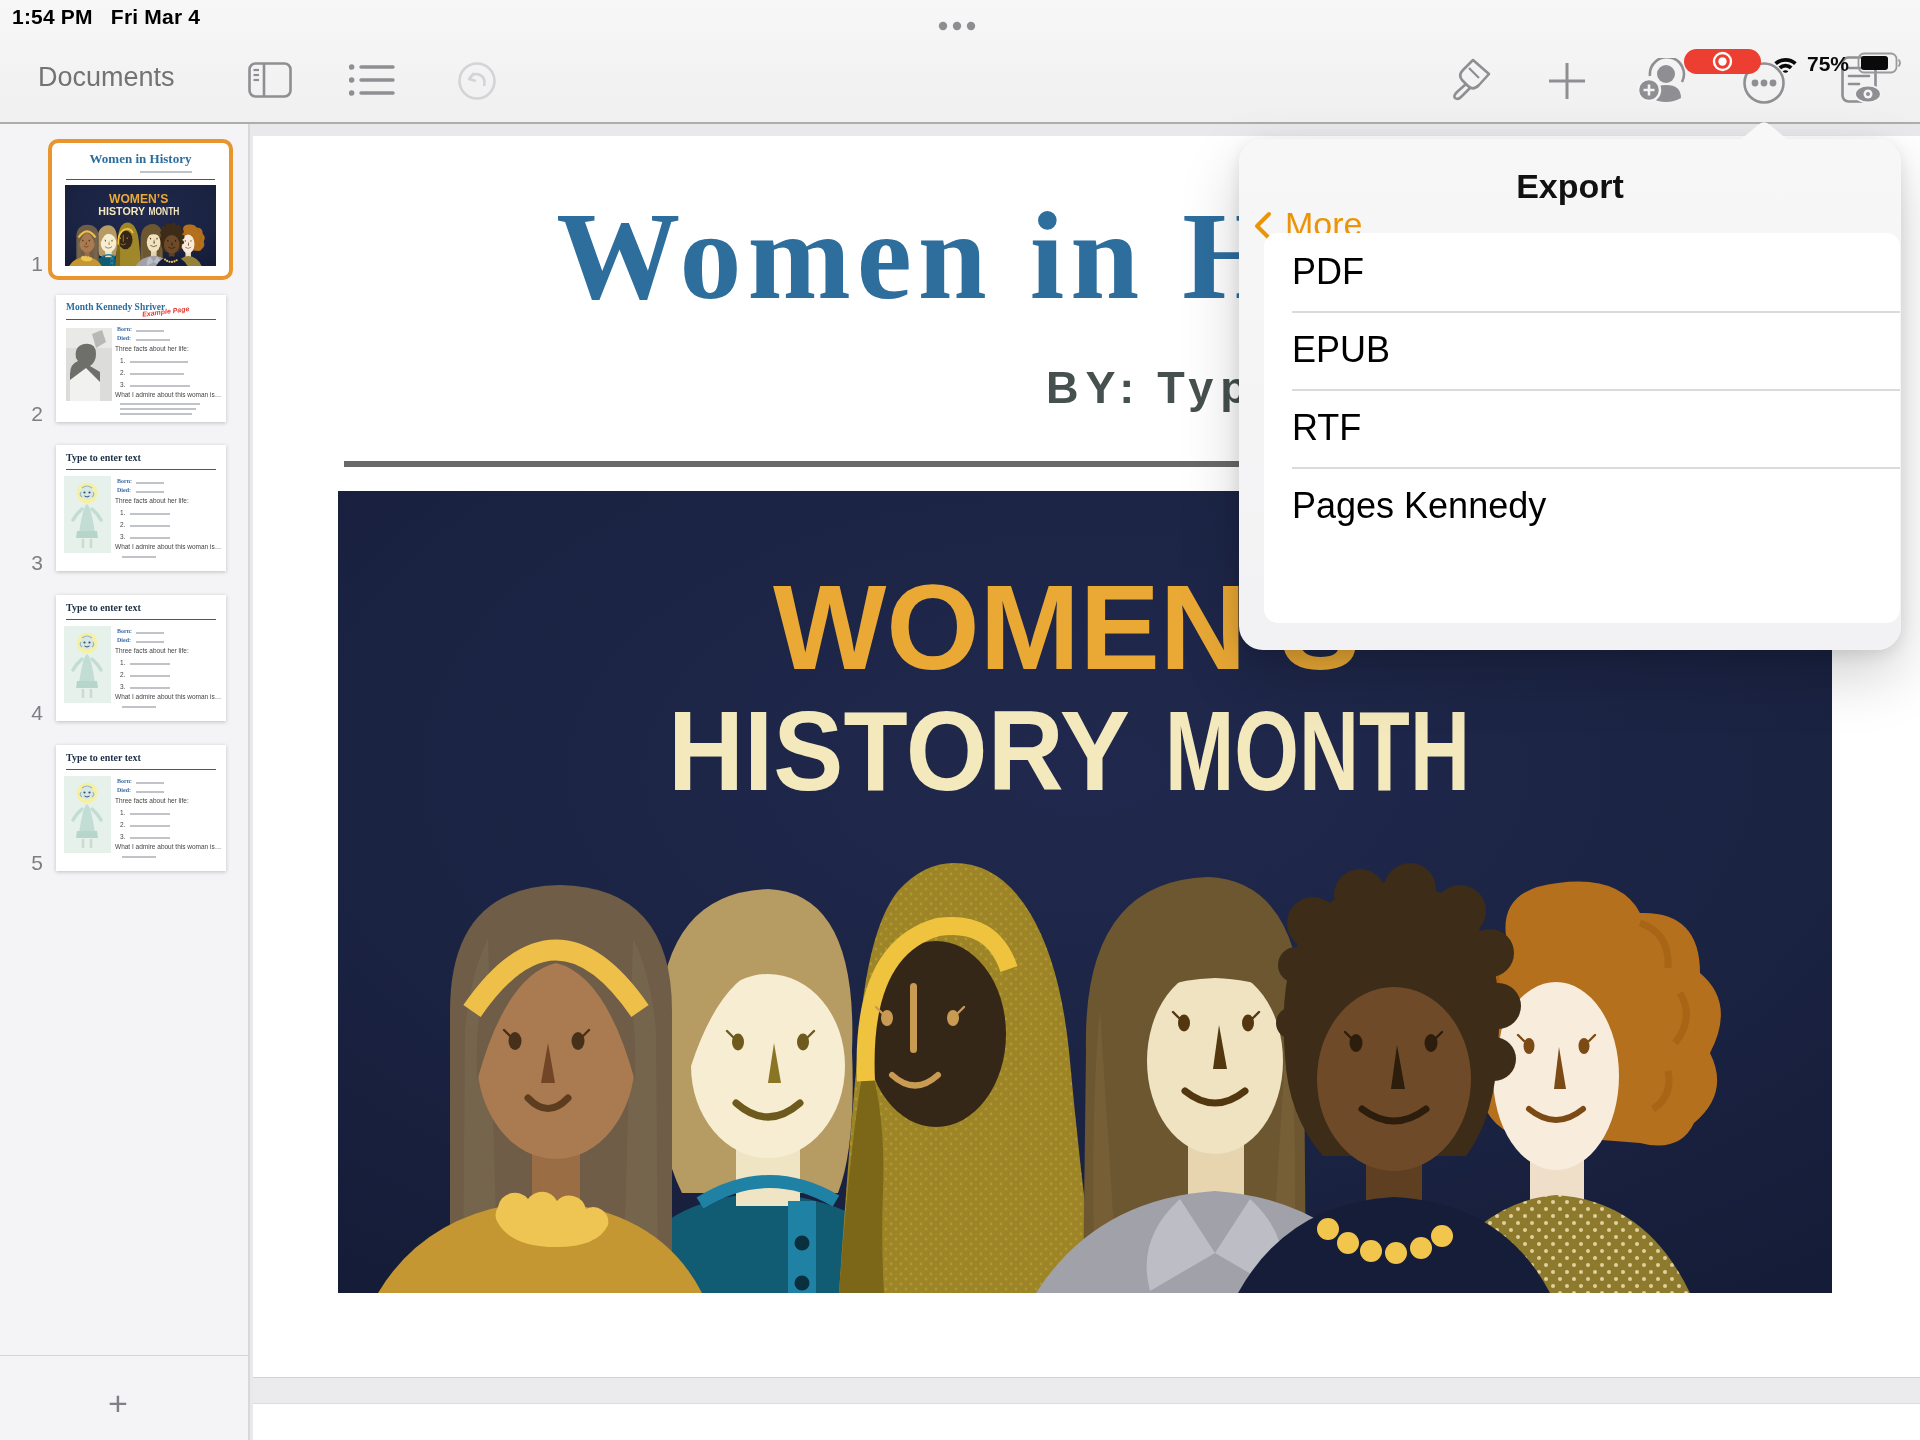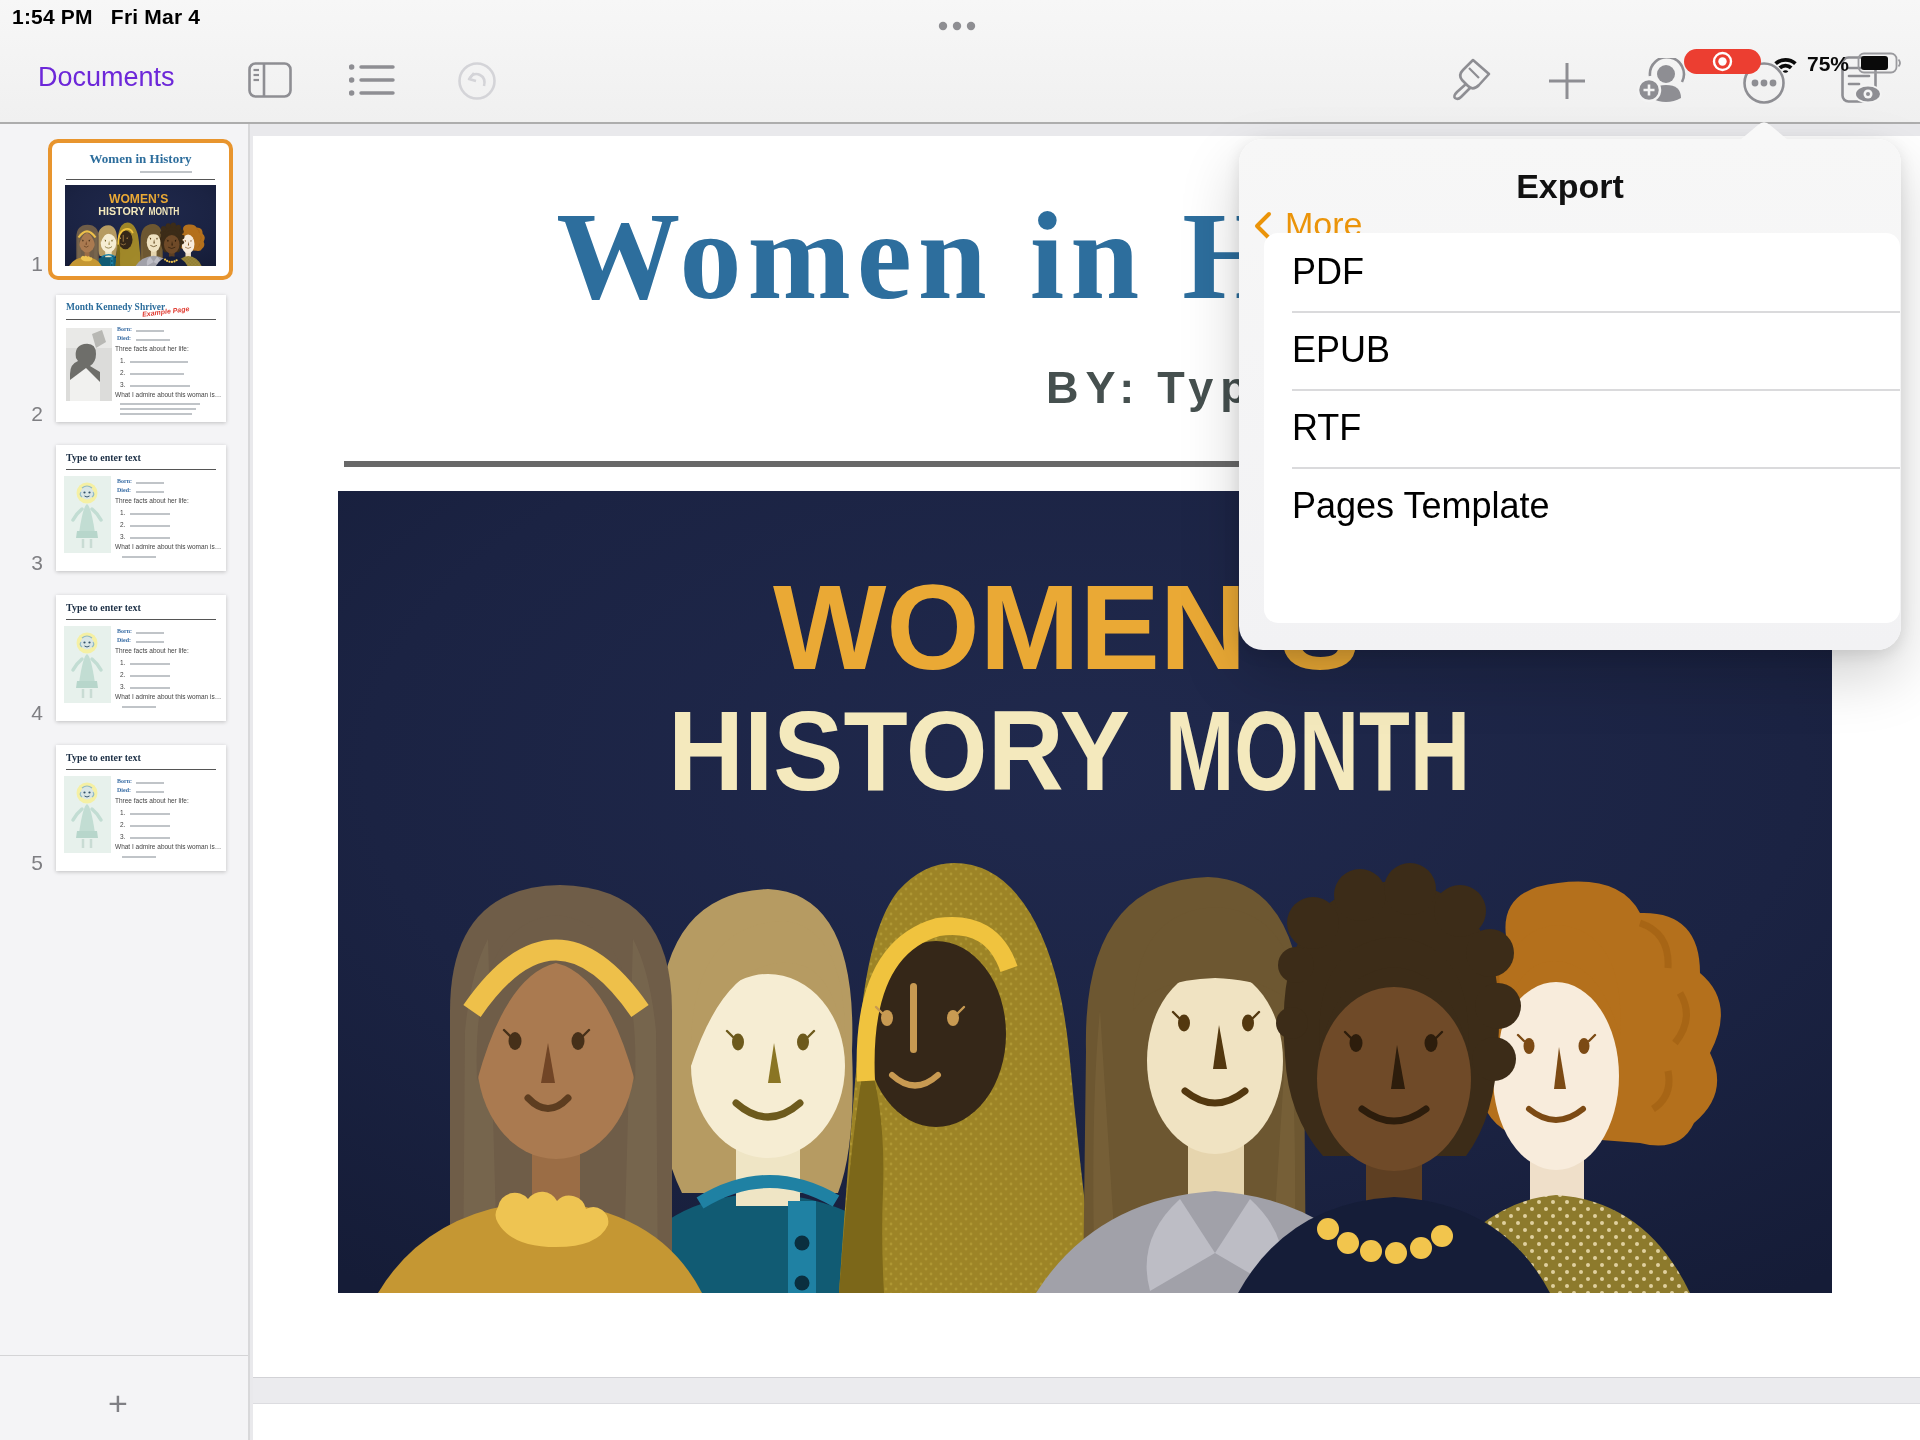--- a/index.html
+++ b/index.html
@@ -7,21 +7,21 @@
   .abs{position:absolute;}
   #stage{position:relative;width:1920px;height:1440px;}
   
   #topbar{left:0;top:0;width:1920px;height:124px;
     background:linear-gradient(#f7f7f7,#f0f0f0);
     border-bottom:2px solid #adadad;box-sizing:border-box;}
   #statusleft{left:12px;top:5px;font-size:21px;font-weight:700;color:#000;letter-spacing:.2px;}
   #centerdots{left:938px;top:17px;}
   #toolbar-title{left:0;top:63px;width:1920px;text-align:center;
     font-size:27px;font-weight:700;color:#a4a4a9;letter-spacing:.5px;}
-  .tbtxt{color:#6d28d9;font-size:27px;}
+  .tbtxt{color:#737373;font-size:27px;}
   
   #sidebar{left:0;top:124px;width:250px;height:1316px;background:#f4f4f6;
     border-right:2px solid #d8d8da;box-sizing:border-box;}
   #sbfoot{left:0;top:1355px;width:248px;height:85px;border-top:1px solid #d4d4d6;}
   #plusbtn{left:108px;top:1384px;font-size:34px;color:#7f7f84;font-weight:400;}
   .thumbcard{position:absolute;left:56px;width:170px;background:#fff;
     box-shadow:0 1px 4px rgba(0,0,0,.22);}
   .pagenum{position:absolute;left:26px;width:22px;text-align:center;
     font-size:21px;color:#7e7e82;}
   .mtitle{position:absolute;font-family:"Liberation Serif",serif;font-weight:700;color:#2c6d9c;}
@@ -238,21 +238,21 @@
           <path d="M 0 19 L 18 4 Q 24 -1.5 30 4 L 48 19 Z" fill="#f8f8f8"></path>
         </svg></div>
     <div class="abs" id="popmore"><svg width="20" height="32" style="vertical-align:-6px;margin-right:12px;">
           <path d="M 16 4 L 4 16 L 16 28" stroke="#eb9409" stroke-width="4" fill="none" stroke-linecap="round" stroke-linejoin="round"></path>
         </svg>More</div>
     <div class="abs" id="poptitle">Export</div>
     <div class="abs" id="poplist">
       <div class="poprow">PDF</div>
       <div class="poprow sep">EPUB</div>
       <div class="poprow sep">RTF</div>
-      <div class="poprow sep">Pages Template</div>
+      <div class="poprow sep">Pages Kennedy</div>
     </div>
   </div>
 
   <div class="abs" style="left:248px;top:62px;">
     <svg width="44" height="36" viewBox="0 0 44 36" fill="none" stroke="#8e8e93" stroke-width="2.6">
       <rect x="1.5" y="1.5" width="41" height="33" rx="6"></rect>
       <line x1="16" y1="2" x2="16" y2="34"></line>
       <line x1="5.5" y1="8" x2="11" y2="8" stroke-width="2.2"></line>
       <line x1="5.5" y1="13" x2="11" y2="13" stroke-width="2.2"></line>
       <line x1="5.5" y1="18" x2="11" y2="18" stroke-width="2.2"></line>

